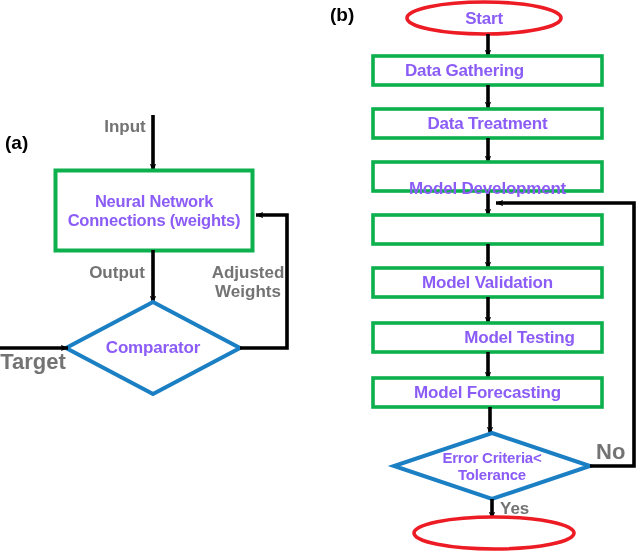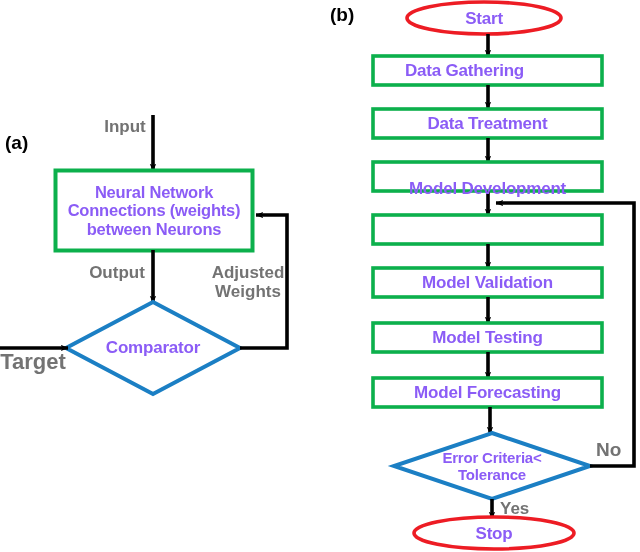--- a/index.html
+++ b/index.html
@@ -113,21 +113,20 @@
   </svg>
 
   <div class="panel-tag" style="left:5px; top:132px;">(a)</div>
 
   <div class="edge-text" style="left:95px; top:118px; width:60px; font-size:17px;">Input</div>
 
   <div class="node-label nn-label" style="left:55px; top:170px; width:198px; height:81px;">
     <span>
       <span style="display:block;">Neural Network</span>
       <span style="display:block;">Connections (weights)</span>
-      <span style="display:block;">between Neurons</span>
     </span>
   </div>
 
   <div class="edge-text" style="left:83px; top:264px; width:68px; font-size:17px;">Output</div>
 
   <div class="edge-text" style="left:200px; top:264px; width:96px; font-size:17px;">
     <span style="display:block;">Adjusted</span>
     <span style="display:block;">Weights</span>
   </div>
 
@@ -141,30 +140,29 @@
 
   <div class="node-label proc-label" style="left:373px; top:56px; width:183px; height:29px;">Data Gathering</div>
 
   <div class="node-label proc-label" style="left:373px; top:109px; width:229px; height:29px;">Data Treatment</div>
 
   <div class="node-label proc-label" style="left:373px; top:162px; width:229px; height:29px;margin-top:12px;">Model Development</div>
 
 
   <div class="node-label proc-label" style="left:373px; top:268px; width:229px; height:29px;">Model Validation</div>
 
-  <div class="node-label proc-label" style="left:373px; top:323px; width:229px; height:29px;">Model Testing</div>
+  <div class="node-label proc-label" style="left:373px; top:323px; width:229px; height:29px;padding-left:32px;">Model Testing</div>
 
   <div class="node-label proc-label" style="left:373px; top:378px; width:229px; height:29px;">Model Forecasting</div>
 
   <div class="node-label dec-label" style="left:403px; top:446px; width:178px; height:42px;">
     <span>
       <span style="display:block;text-align:center;">Error Criteria&lt;</span>
       <span style="display:block;">Tolerance</span>
     </span>
   </div>
 
   <div class="edge-text" style="left:500px; top:500px; width:48px; font-size:17px; text-align:left;">Yes</div>
 
-  <div class="edge-text" style="left:596px; top:440px; width:40px; font-size:19px; text-align:left;">No</div>
+  <div class="edge-text" style="left:596px; top:440px; width:40px; font-size:22px; text-align:left;">No</div>
 
-  <div class="node-label term-label" style="left:415px; top:518px; width:158px; height:31px;">Stop</div>
 
 </div>
 
 </body></html>

